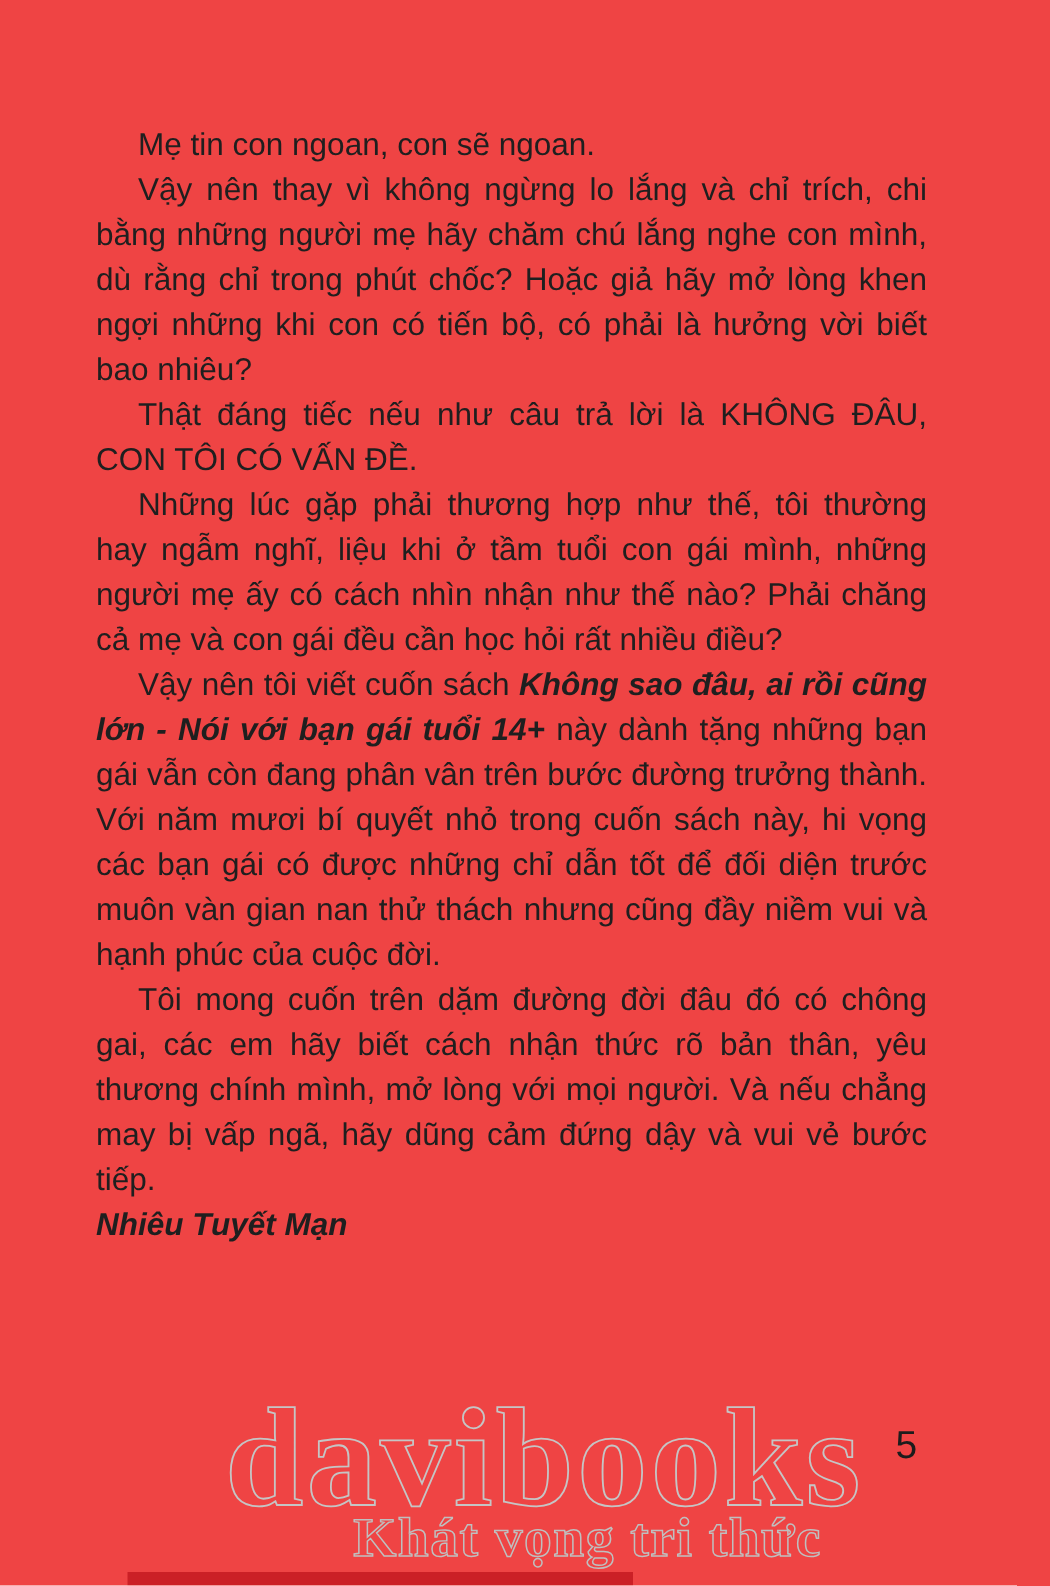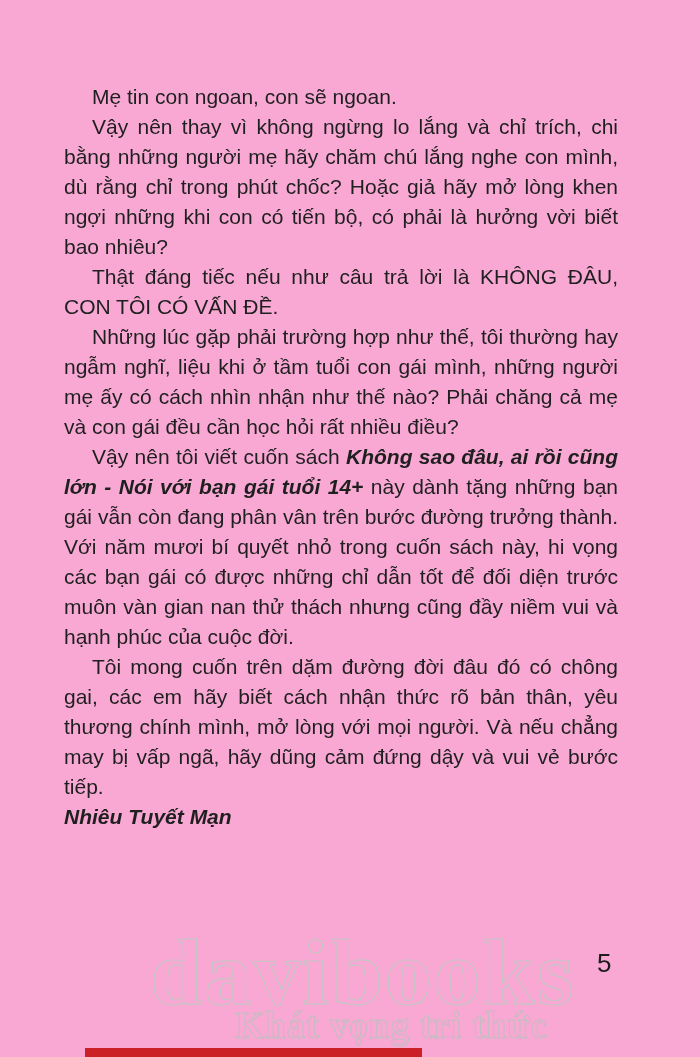--- a/index.html
+++ b/index.html
@@ -1,19 +1,19 @@
 <!DOCTYPE html>
 <html><head>
 <meta charset="utf-8">
 <style>
   html,body { margin:0; padding:0; background:#ffffff; }
   .page {
     position:relative;
     width:700px; height:1057px;
-    background:#f9a8d4;
+    background:#ef4444;
     overflow:hidden;
     font-family:"Liberation Sans", sans-serif;
   }
   .text-block {
     position:absolute;
     left:64px; top:82px; width:554px;
     color:#1f1f1f;
     font-size:21px;
     line-height:30px;
     text-align:justify;
@@ -64,21 +64,21 @@
 </style>
 </head>
 <body>
 
 <div class="page">
 
   <div class="text-block" style="color: rgb(31, 31, 31);">
       <p class="para"><span>Mẹ tin con ngoan, con sẽ ngoan.</span></p>
       <p class="para"><span>Vậy nên thay vì không ngừng lo lắng và chỉ trích, chi bằng những người mẹ hãy chăm chú lắng nghe con mình, dù rằng chỉ trong phút chốc? Hoặc giả hãy mở lòng khen ngợi những khi con có tiến bộ, có phải là hưởng vời biết bao nhiêu?</span></p>
       <p class="para"><span>Thật đáng tiếc nếu như câu trả lời là KHÔNG ĐÂU, CON TÔI CÓ VẤN ĐỀ.</span></p>
-      <p class="para"><span>Những lúc gặp phải trường hợp như thế, tôi thường hay ngẫm nghĩ, liệu khi ở tầm tuổi con gái mình, những người mẹ ấy có cách nhìn nhận như thế nào? Phải chăng cả mẹ và con gái đều cần học hỏi rất nhiều điều?</span></p>
+      <p class="para"><span>Những lúc gặp phải thương hợp như thế, tôi thường hay ngẫm nghĩ, liệu khi ở tầm tuổi con gái mình, những người mẹ ấy có cách nhìn nhận như thế nào? Phải chăng cả mẹ và con gái đều cần học hỏi rất nhiều điều?</span></p>
       <p class="para"><span>Vậy nên tôi viết cuốn sách </span><span class="bi">Không sao đâu, ai rồi cũng lớn - Nói với bạn gái tuổi 14+</span><span> này dành tặng những bạn gái vẫn còn đang phân vân trên bước đường trưởng thành. Với năm mươi bí quyết nhỏ trong cuốn sách này, hi vọng các bạn gái có được những chỉ dẫn tốt để đối diện trước muôn vàn gian nan thử thách nhưng cũng đầy niềm vui và hạnh phúc của cuộc đời.</span></p>
       <p class="para"><span>Tôi mong cuốn trên dặm đường đời đâu đó có chông gai, các em hãy biết cách nhận thức rõ bản thân, yêu thương chính mình, mở lòng với mọi người. Và nếu chẳng may bị vấp ngã, hãy dũng cảm đứng dậy và vui vẻ bước tiếp.</span></p>
       <p class="para sig"><span class="bi">Nhiêu Tuyết Mạn</span></p>
     </div>
 
   <div class="watermark-logo">davibooks</div>
 
   <div class="watermark-tagline">Khát vọng tri thức</div>
 
   <div class="watermark-bar" style="background: rgb(203, 32, 38);"></div>

